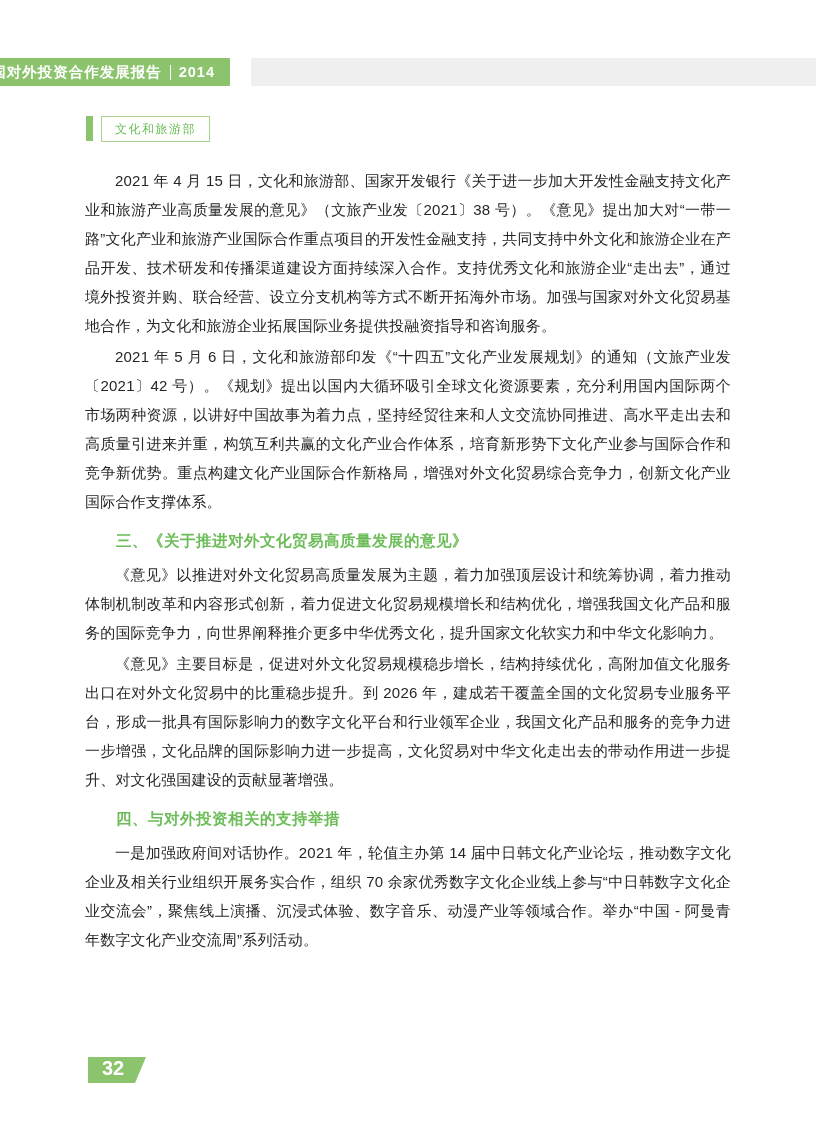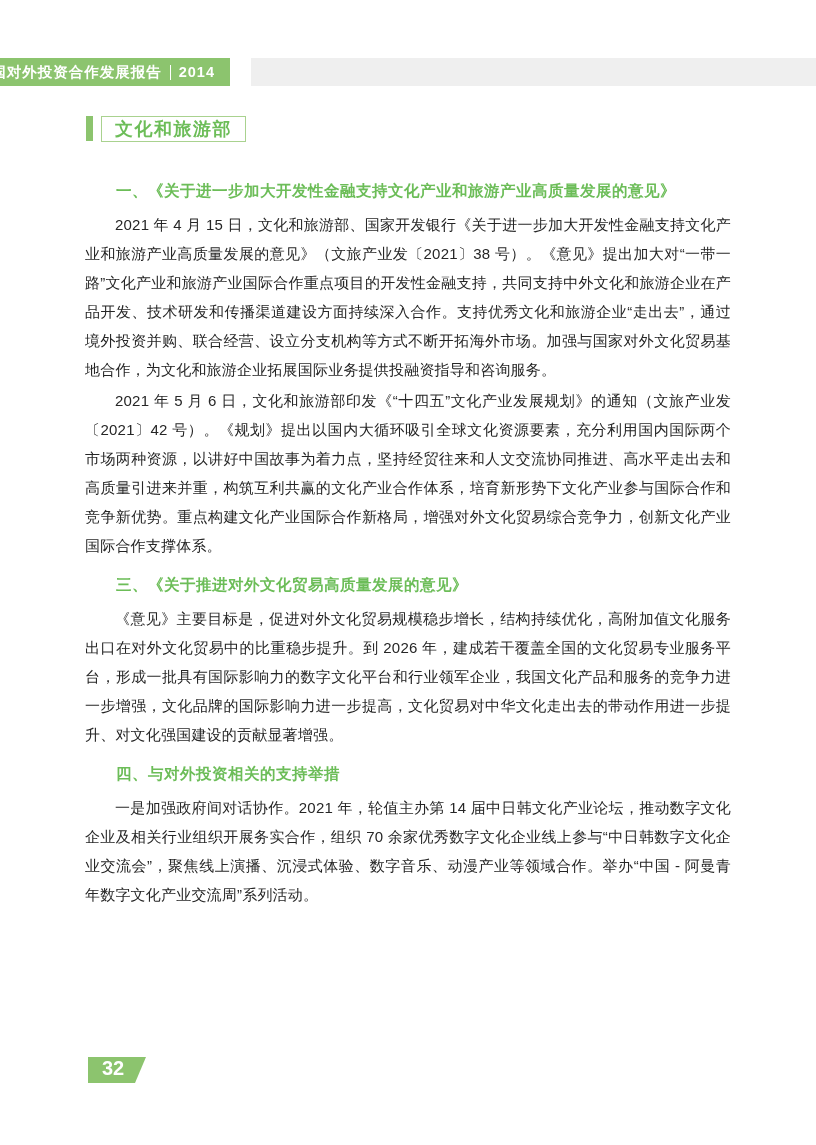--- a/index.html
+++ b/index.html
@@ -35,21 +35,21 @@
   }
   
   .tag-row{
     position:absolute;top:116px;left:86px;
     display:flex;align-items:stretch;gap:8px;height:25px;
   }
   .tag-bar{width:7px;background:var(--green-bar);}
   .tag-box{
     border:1px solid var(--tag-border);
     color:var(--green-text);
-    font-weight:bold;font-size:18px;letter-spacing:1.5px;
+    font-weight:normal;font-size:12px;letter-spacing:1.5px;
     padding:12px 13px;display:flex;align-items:center;
   }
   
   .content{
     position:absolute;top:166px;left:85px;width:646px;
     color:var(--body-text);
   }
   .content h3{
     color:var(--green-text);
     font-size:15.5px;font-weight:bold;
@@ -88,26 +88,26 @@
     </div>
     <div class="header-gray"></div>
   </div>
 
   <div class="tag-row">
     <span class="tag-bar"></span>
     <span class="tag-box">文化和旅游部</span>
   </div>
 
   <div class="content">
-    <h3>一、《关于进一步加大开发性金融支持文化产业和旅游产业高质量发展的意见》</h3>
     <p>2021 年 4 月 15 日，文化和旅游部、国家开发银行《关于进一步加大开发性金融支持文化产业和旅游产业高质量发展的意见》（文旅产业发〔2021〕38 号）。《意见》提出加大对“一带一路”文化产业和旅游产业国际合作重点项目的开发性金融支持，共同支持中外文化和旅游企业在产品开发、技术研发和传播渠道建设方面持续深入合作。支持优秀文化和旅游企业“走出去”，通过境外投资并购、联合经营、设立分支机构等方式不断开拓海外市场。加强与国家对外文化贸易基地合作，为文化和旅游企业拓展国际业务提供投融资指导和咨询服务。</p>
 
     <p>2021 年 5 月 6 日，文化和旅游部印发《“十四五”文化产业发展规划》的通知（文旅产业发〔2021〕42 号）。《规划》提出以国内大循环吸引全球文化资源要素，充分利用国内国际两个市场两种资源，以讲好中国故事为着力点，坚持经贸往来和人文交流协同推进、高水平走出去和高质量引进来并重，构筑互利共赢的文化产业合作体系，培育新形势下文化产业参与国际合作和竞争新优势。重点构建文化产业国际合作新格局，增强对外文化贸易综合竞争力，创新文化产业国际合作支撑体系。</p>
 
     <h3>三、《关于推进对外文化贸易高质量发展的意见》</h3>
+    <p>《意见》以推进对外文化贸易高质量发展为主题，着力加强顶层设计和统筹协调，着力推动体制机制改革和内容形式创新，着力促进文化贸易规模增长和结构优化，增强我国文化产品和服务的国际竞争力，向世界阐释推介更多中华优秀文化，提升国家文化软实力和中华文化影响力。</p>
     <p>《意见》主要目标是，促进对外文化贸易规模稳步增长，结构持续优化，高附加值文化服务出口在对外文化贸易中的比重稳步提升。到 2026 年，建成若干覆盖全国的文化贸易专业服务平台，形成一批具有国际影响力的数字文化平台和行业领军企业，我国文化产品和服务的竞争力进一步增强，文化品牌的国际影响力进一步提高，文化贸易对中华文化走出去的带动作用进一步提升、对文化强国建设的贡献显著增强。</p>
 
     <h3>四、与对外投资相关的支持举措</h3>
     <p>一是加强政府间对话协作。2021 年，轮值主办第 14 届中日韩文化产业论坛，推动数字文化企业及相关行业组织开展务实合作，组织 70 余家优秀数字文化企业线上参与“中日韩数字文化企业交流会”，聚焦线上演播、沉浸式体验、数字音乐、动漫产业等领域合作。举办“中国 - 阿曼青年数字文化产业交流周”系列活动。</p>
 
   </div>
 
   <div class="page-number">
     <span>32</span>
   </div>

